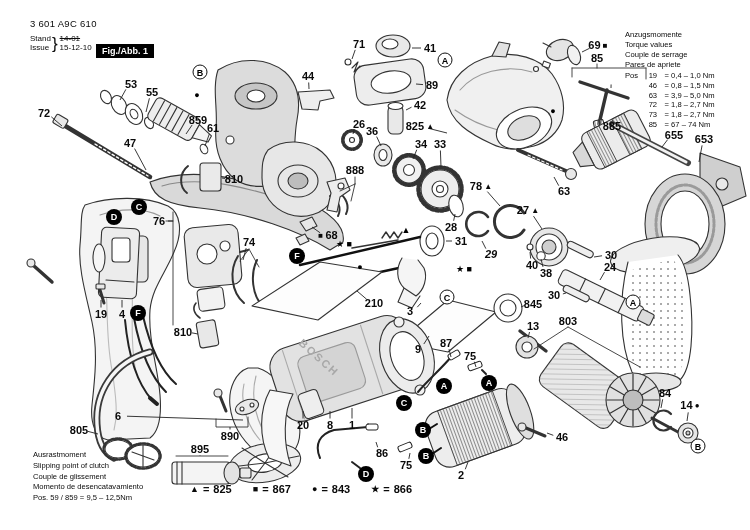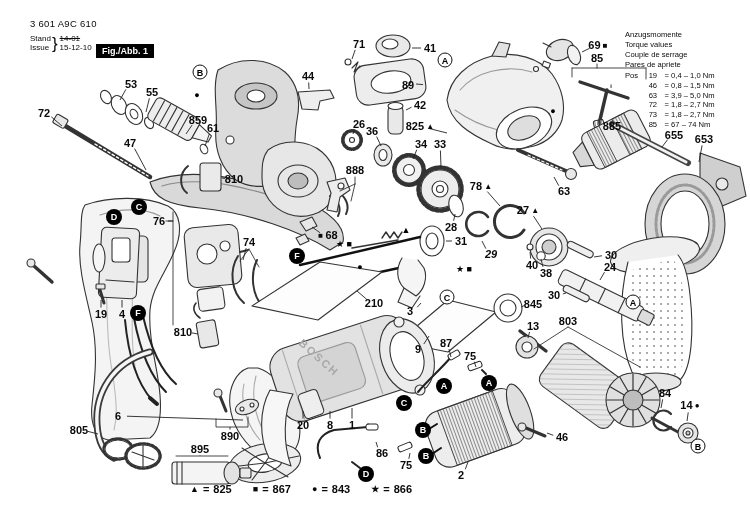--- a/index.html
+++ b/index.html
@@ -540,20 +540,29 @@
           </div>
           <div class="trow">
             <span class="tpos">85</span>
             <span class="teq">=</span>
             <span class="tval">67 –  74 Nm</span>
           </div>
         </div>
     </div>
   </div>
 
+  <div id="clutch-block">
+    <div id="clutch-lines">
+        <div>Ausrastmoment</div>
+        <div>Slipping point of clutch</div>
+        <div>Couple de glissement</div>
+        <div>Momento de desencatavamiento</div>
+      </div>
+    <div>Pos.  59 / 859  =  9,5  –  12,5Nm</div>
+  </div>
 
   <div id="legend">
       <div class="legend-item">
         <span class="sym">▲</span>
         <span>=</span>
         <span>825</span>
       </div>
       <div class="legend-item">
         <span class="sym">■</span>
         <span>=</span>
@@ -584,21 +593,21 @@
     <div class="callout" style="left: 101px; top: 314px;"><span>19</span></div>
     <div class="callout" style="left: 122px; top: 314px;"><span>4</span></div>
     <div class="callout" style="left: 79px; top: 430px;"><span>805</span></div>
     <div class="callout" style="left: 118px; top: 416px;"><span>6</span></div>
     <div class="callout" style="left: 230px; top: 436px;"><span>890</span></div>
     <div class="callout" style="left: 200px; top: 449px;"><span>895</span></div>
     <div class="callout" style="left: 183px; top: 332px;"><span>810</span></div>
     <div class="callout" style="left: 308px; top: 76px;"><span>44</span></div>
     <div class="callout" style="left: 359px; top: 44px;"><span>71</span></div>
     <div class="callout" style="left: 430px; top: 48px;"><span>41</span></div>
-    <div class="callout" style="left: 408px; top: 85px;"><span>89</span></div>
+    <div class="callout" style="left: 432px; top: 85px;"><span>89</span></div>
     <div class="callout" style="left: 420px; top: 105px;"><span>42</span></div>
     <div class="callout" style="left: 420px; top: 127px;"><span>825</span><span class="sym"> ▲</span></div>
     <div class="callout" style="left: 421px; top: 144px;"><span>34</span></div>
     <div class="callout" style="left: 440px; top: 144px;"><span>33</span></div>
     <div class="callout" style="left: 481px; top: 187px;"><span>78</span><span class="sym"> ▲</span></div>
     <div class="callout" style="left: 528px; top: 211px;"><span>27</span><span class="sym"> ▲</span></div>
     <div class="callout" style="left: 564px; top: 191px;"><span>63</span></div>
     <div class="callout" style="left: 598px; top: 46px;"><span>69</span><span class="sym"> ■</span></div>
     <div class="callout" style="left: 597px; top: 58px;"><span>85</span></div>
     <div class="callout" style="left: 612px; top: 78px; margin-top: 48px;"><span>885</span></div>

